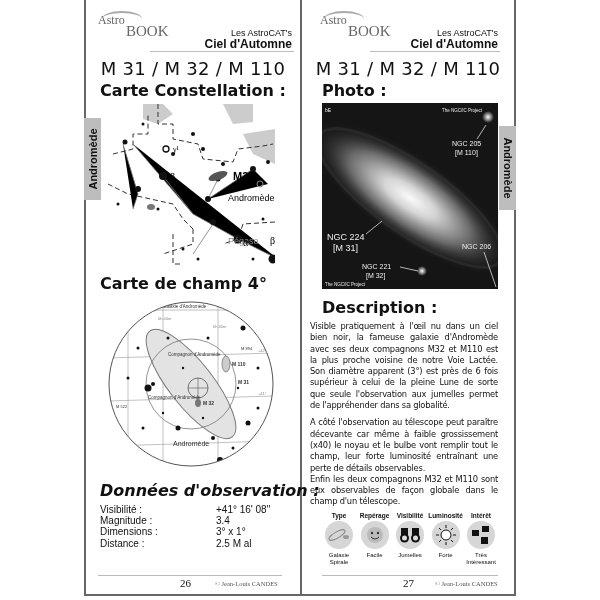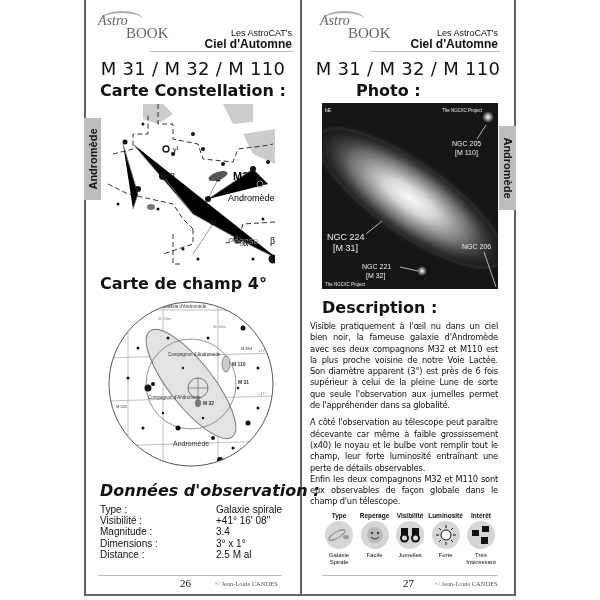--- a/index.html
+++ b/index.html
@@ -1,20 +1,20 @@
 <!DOCTYPE html>
 <html><head>
 <meta charset="utf-8">
 <style>
   html,body{margin:0;padding:0;}
   body{width:600px;height:600px;background:#fff;position:relative;overflow:hidden;font-family:"Liberation Sans",sans-serif;color:#111;}
   .spread{position:absolute;left:84px;top:0;width:432px;height:596px;border:2px solid #666;border-top:none;box-sizing:border-box;}
   .divider{position:absolute;left:300px;top:0;width:2px;height:596px;background:#666;}
   .logo{position:absolute;top:14px;font-family:"Liberation Serif",serif;color:#666;line-height:1;}
-  .logo .a{font-size:14px;font-style:italic;display:block;}
+  .logo .a{font-size:12px;display:block;}
   .logo .b{font-size:15px;display:block;margin-left:28px;margin-top:-2px;}
   .logo .arc{position:absolute;left:4px;top:-3px;width:40px;height:14px;border-top:2px solid #aaa;border-radius:50%;}
   .hdr{position:absolute;top:28px;text-align:right;font-size:9px;line-height:11px;}
   .hdr .t2{font-weight:bold;font-size:12px;}
   .hdr-line{position:absolute;top:51px;height:1px;background:#bbb;}
   .title{position:absolute;top:58px;font-size:18px;text-align:center;font-family:"DejaVu Sans",sans-serif;font-weight:normal;letter-spacing:0.3px;}
   .sec{position:absolute;font-weight:bold;font-size:16px;font-family:"DejaVu Sans",sans-serif;}
   .tab{position:absolute;background:#bdbdbd;color:#111;font-weight:bold;font-size:11px;display:flex;align-items:center;justify-content:center;}
   .tab span{white-space:nowrap;}
   .tab.lt span{transform:rotate(-90deg);}
@@ -176,24 +176,20 @@
       <text x="133" y="52" font-size="4">M 894</text>
       <text x="8" y="110" font-size="4">M 522</text>
     </g>
   </g>
   <circle cx="83" cy="86" r="82" fill="none" stroke="#555" stroke-width="1"></circle>
 </svg>
 
 <div class="sec" style="left:100px;top:481px;font-style:italic;">Données d'observation :</div>
 <div class="obs">
   <div class="row">
-      <span class="k">Type :</span>
-      <span>Galaxie spirale</span>
-    </div>
-  <div class="row">
       <span class="k">Visibilité :</span>
       <span>+41° 16' 08"</span>
     </div>
   <div class="row">
       <span class="k">Magnitude :</span>
       <span>3.4</span>
     </div>
   <div class="row">
       <span class="k">Dimensions :</span>
       <span>3° x 1°</span>
@@ -211,21 +207,21 @@
   <div class="arc"></div>
   <span class="a">Astro</span>
   <span class="b">BOOK</span>
 </div>
 <div class="hdr" style="left:386px;width:112px;">
   <div>Les AstroCAT's</div>
   <div class="t2">Ciel d'Automne</div>
 </div>
 <div class="hdr-line" style="left:370px;width:130px;"></div>
 <div class="title" style="left:302px;width:212px;">M 31 / M 32 / M 110</div>
-<div class="sec" style="left:322px;top:81px;margin-left:34px;">Photo :</div>
+<div class="sec" style="left:322px;top:81px;">Photo :</div>
 
 <div class="photo">
   <svg width="176" height="186" viewBox="0 0 176 186">
     <defs>
       <radialGradient id="core" cx="50%" cy="50%" r="50%">
         <stop offset="0%" stop-color="#fafafa"></stop>
           <stop offset="25%" stop-color="#d5d5d5"></stop>
           <stop offset="60%" stop-color="#6a6a6a"></stop>
           <stop offset="100%" stop-color="#151515" stop-opacity="0"></stop>
       </radialGradient>

